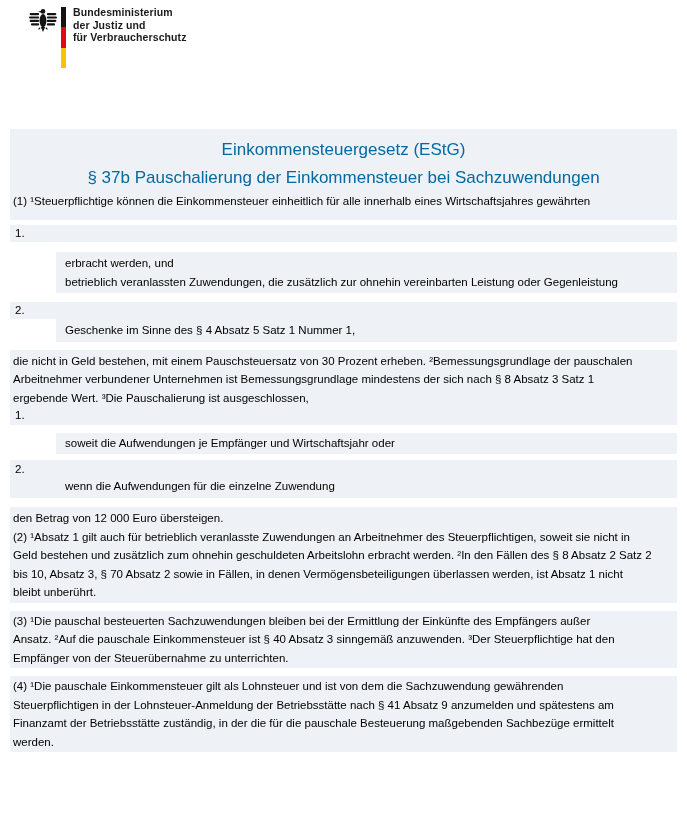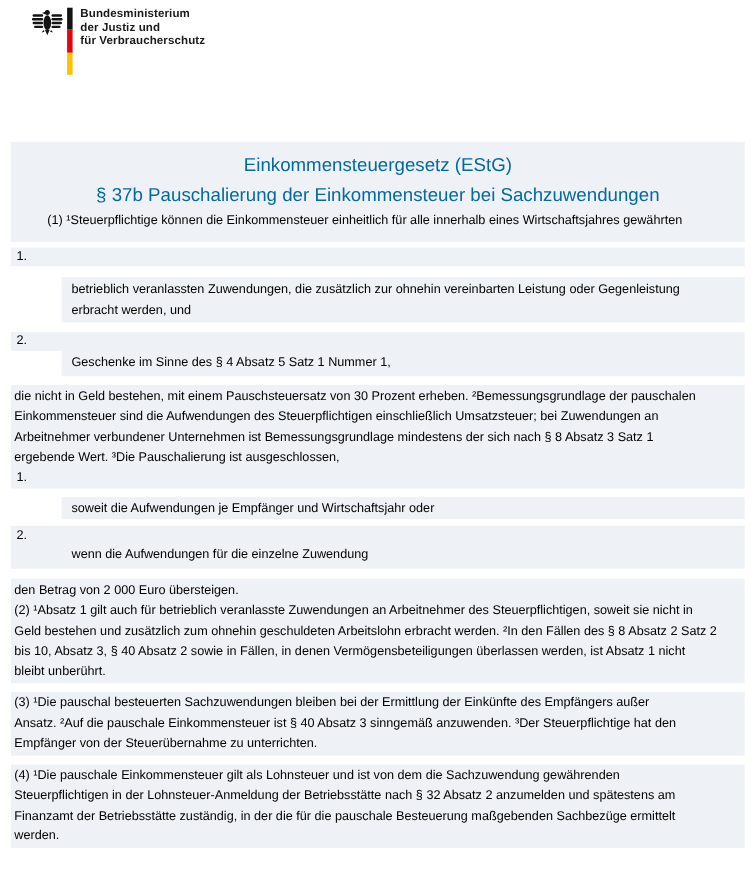--- a/index.html
+++ b/index.html
@@ -17,21 +17,21 @@
   .flag-stripe{width:5px;height:61px;margin-left:4px;margin-top:2px;display:flex;flex-direction:column;}
   .flag-stripe span{flex:1;}
   .logo-text{margin-left:7px;margin-top:1px;font-size:10.5px;line-height:12.5px;font-weight:700;color:#1a1a1a;letter-spacing:0.1px;}
 
   
   .content{position:absolute;left:10px;top:129px;width:667px;}
   .shade{background:#eef1f5;}
 
   .title-block{padding:7px 0 9px 0;}
   .doc-title{text-align:center;font-size:17px;line-height:28px;color:#0369a1;}
-  .intro-line{font-size:11.5px;line-height:19px;padding-left:3px;margin-left:30px;}
+  .intro-line{font-size:11.5px;line-height:19px;padding-left:3px;}
 
   .tline{font-size:11.5px;line-height:18.5px;white-space:nowrap;padding-left:3px;}
 
   .num-row{font-size:11.5px;line-height:15px;padding:1px 0 1px 5px;}
   .mt5{margin-top:5px;}
   .mt6{margin-top:6px;}
   .mt8{margin-top:8px;}
   .mt9{margin-top:9px;}
   .mt10{margin-top:10px;}
 
@@ -96,65 +96,64 @@
   <div class="content">
 
     <div class="shade title-block">
       <div class="doc-title">Einkommensteuergesetz (EStG)</div>
       <div class="doc-title">§ 37b Pauschalierung der Einkommensteuer bei Sachzuwendungen</div>
       <div class="intro-line">(1) ¹Steuerpflichtige können die Einkommensteuer einheitlich für alle innerhalb eines Wirtschaftsjahres gewährten</div>
     </div>
 
     <div class="shade num-row mt5">1.</div>
     <div class="shade indent-block mt10">
+        <div class="tline">erbracht werden, und</div>
         <div class="tline">betrieblich veranlassten Zuwendungen, die zusätzlich zur ohnehin vereinbarten Leistung oder Gegenleistung</div>
-        <div class="tline">erbracht werden, und</div>
       </div>
 
     <div class="shade num-row mt9">2.</div>
     <div class="shade indent-block" style="margin-top:0;">
         <div class="tline">Geschenke im Sinne des § 4 Absatz 5 Satz 1 Nummer 1,</div>
       </div>
 
     <div class="shade para-block mt8">
       <div>
           <div class="tline">die nicht in Geld bestehen, mit einem Pauschsteuersatz von 30 Prozent erheben. ²Bemessungsgrundlage der pauschalen</div>
-          <div class="tline">Einkommensteuer sind die Aufwendungen des Steuerpflichtigen einschließlich Umsatzsteuer; bei Zuwendungen an</div>
           <div class="tline">Arbeitnehmer verbundener Unternehmen ist Bemessungsgrundlage mindestens der sich nach § 8 Absatz 3 Satz 1</div>
           <div class="tline">ergebende Wert. ³Die Pauschalierung ist ausgeschlossen,</div>
         </div>
       <div class="tline" style="line-height:16px;padding-left:5px;">1.</div>
     </div>
 
     <div class="shade indent-block mt8" style="padding-top:1px;padding-bottom:1px;">
         <div class="tline">soweit die Aufwendungen je Empfänger und Wirtschaftsjahr oder</div>
       </div>
 
     <div class="shade g-block mt6">
       <div class="num-line">2.</div>
       <div class="indented">
           <div class="tline">wenn die Aufwendungen für die einzelne Zuwendung</div>
         </div>
     </div>
 
     <div class="shade para-block mt9" style="padding:2px 0 1px 0;">
-        <div class="tline">den Betrag von 2 000 Euro übersteigen.</div>
+        <div class="tline">den Betrag von 12 000 Euro übersteigen.</div>
         <div class="tline">(2) ¹Absatz 1 gilt auch für betrieblich veranlasste Zuwendungen an Arbeitnehmer des Steuerpflichtigen, soweit sie nicht in</div>
         <div class="tline">Geld bestehen und zusätzlich zum ohnehin geschuldeten Arbeitslohn erbracht werden. ²In den Fällen des § 8 Absatz 2 Satz 2</div>
-        <div class="tline">bis 10, Absatz 3, § 40 Absatz 2 sowie in Fällen, in denen Vermögensbeteiligungen überlassen werden, ist Absatz 1 nicht</div>
+        <div class="tline">bis 10, Absatz 3, § 70 Absatz 2 sowie in Fällen, in denen Vermögensbeteiligungen überlassen werden, ist Absatz 1 nicht</div>
         <div class="tline">bleibt unberührt.</div>
       </div>
 
     <div class="shade para-block mt8" style="padding:1px 0;">
         <div class="tline">(3) ¹Die pauschal besteuerten Sachzuwendungen bleiben bei der Ermittlung der Einkünfte des Empfängers außer</div>
         <div class="tline">Ansatz. ²Auf die pauschale Einkommensteuer ist § 40 Absatz 3 sinngemäß anzuwenden. ³Der Steuerpflichtige hat den</div>
         <div class="tline">Empfänger von der Steuerübernahme zu unterrichten.</div>
       </div>
 
     <div class="shade para-block mt8" style="padding:1px 0;">
         <div class="tline">(4) ¹Die pauschale Einkommensteuer gilt als Lohnsteuer und ist von dem die Sachzuwendung gewährenden</div>
-        <div class="tline">Steuerpflichtigen in der Lohnsteuer-Anmeldung der Betriebsstätte nach § 32 Absatz 2 anzumelden und spätestens am</div>
+        <div class="tline">Steuerpflichtigen in der Lohnsteuer-Anmeldung der Betriebsstätte nach § 41 Absatz 9 anzumelden und spätestens am</div>
         <div class="tline">Finanzamt der Betriebsstätte zuständig, in der die für die pauschale Besteuerung maßgebenden Sachbezüge ermittelt</div>
         <div class="tline">werden.</div>
       </div>
 
   </div>
 </div>
 
 </body></html>

